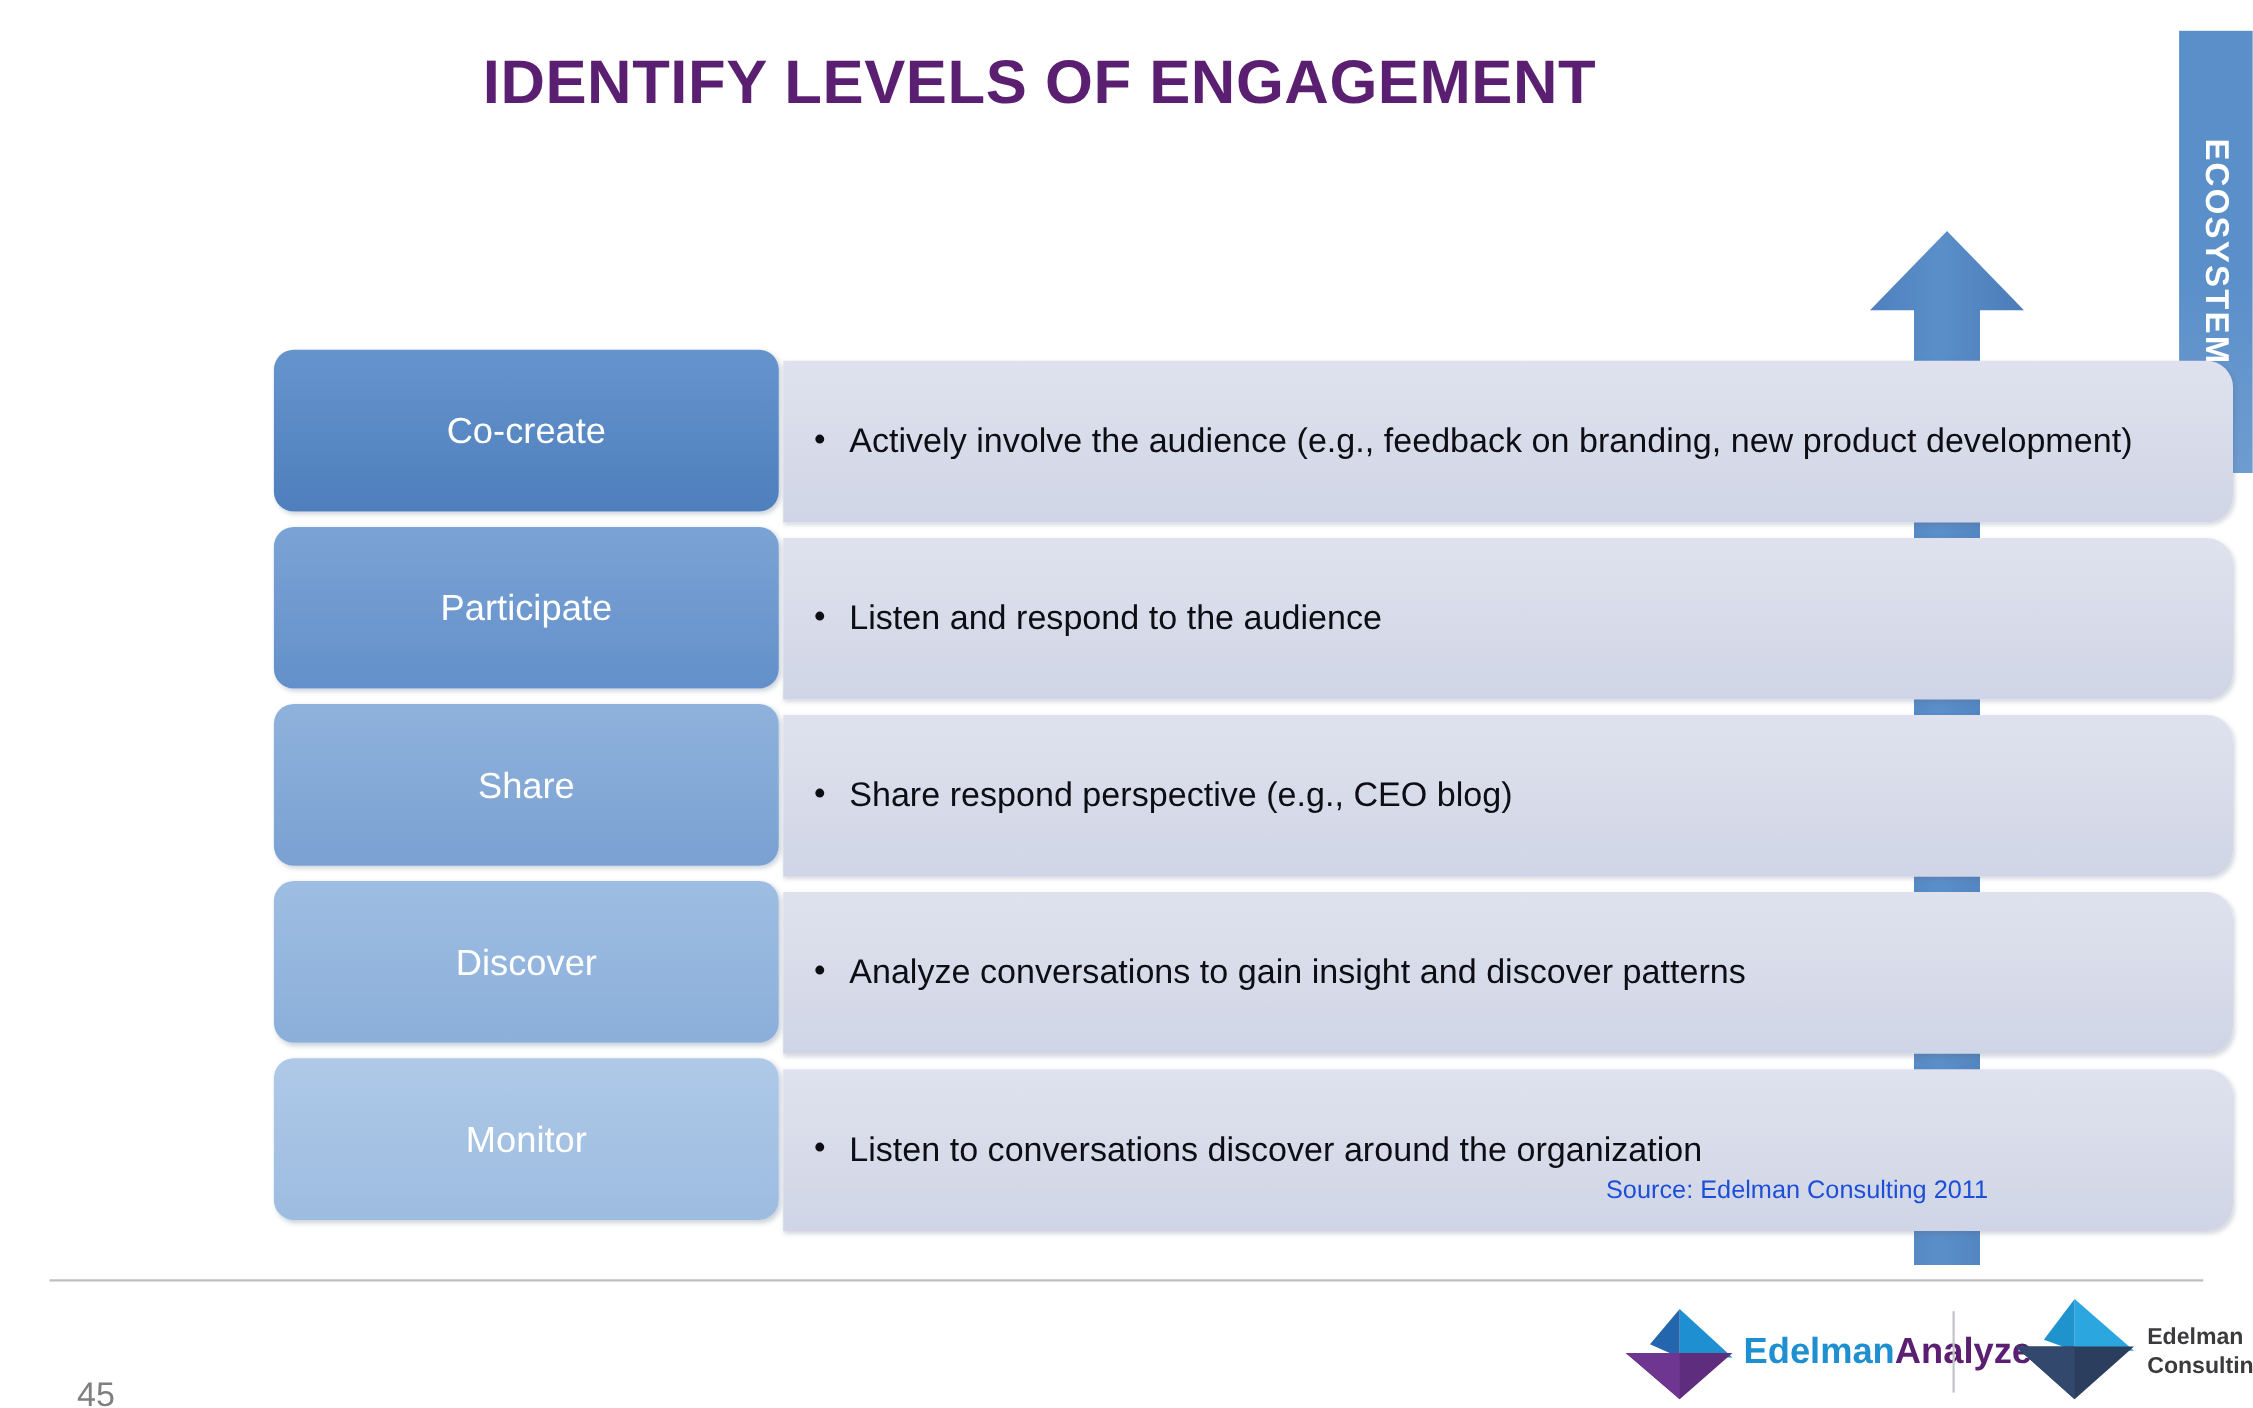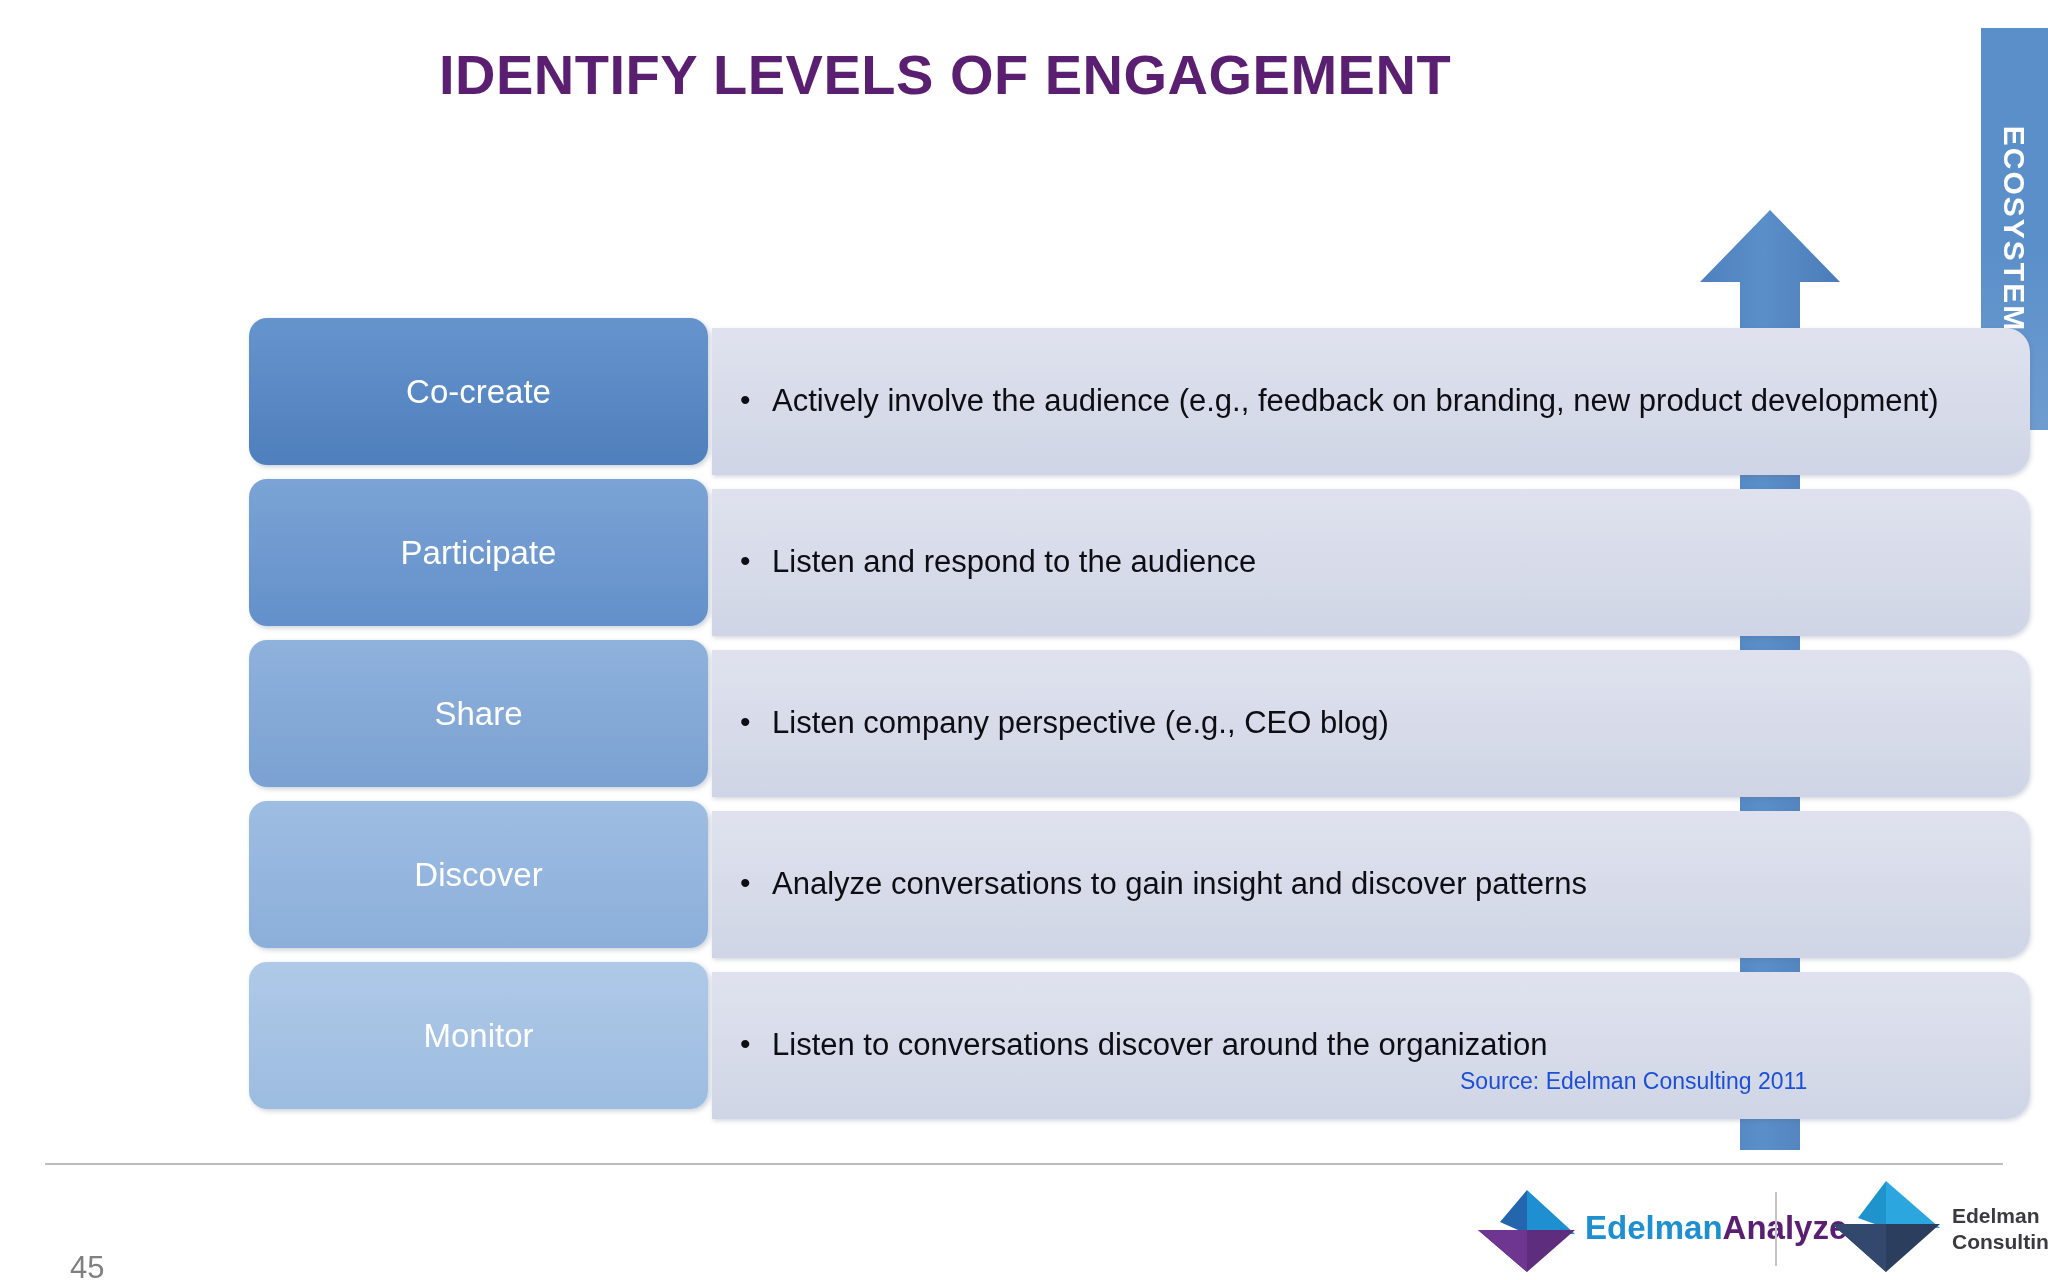--- a/index.html
+++ b/index.html
@@ -181,21 +181,21 @@
       <div class="row-text">
         <div class="bullet-line">Listen and respond to the audience</div>
       </div>
     </div>
 
     <div class="row" style="top:640px">
       <div class="row-label" style="background:linear-gradient(180deg,#8FB2DC 0%,#7AA1D2 100%)">
         <span>Share</span>
       </div>
       <div class="row-text">
-        <div class="bullet-line">Listen company perspective (e.g., CEO blog)</div>
+        <div class="bullet-line">Share respond perspective (e.g., CEO blog)</div>
       </div>
     </div>
 
     <div class="row" style="top:801px">
       <div class="row-label" style="background:linear-gradient(180deg,#9EBDE2 0%,#8BAFDA 100%)">
         <span>Discover</span>
       </div>
       <div class="row-text">
         <div class="bullet-line">Analyze conversations to gain insight and discover patterns</div>
       </div>

